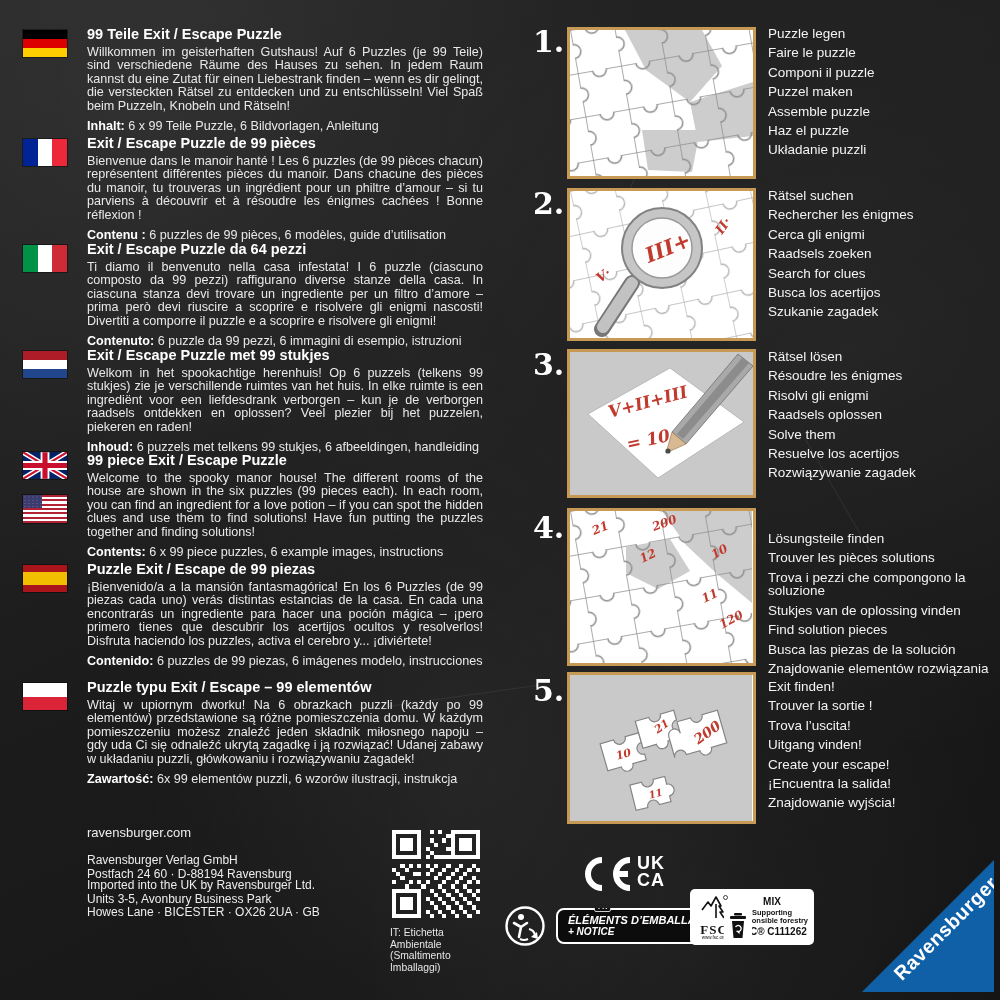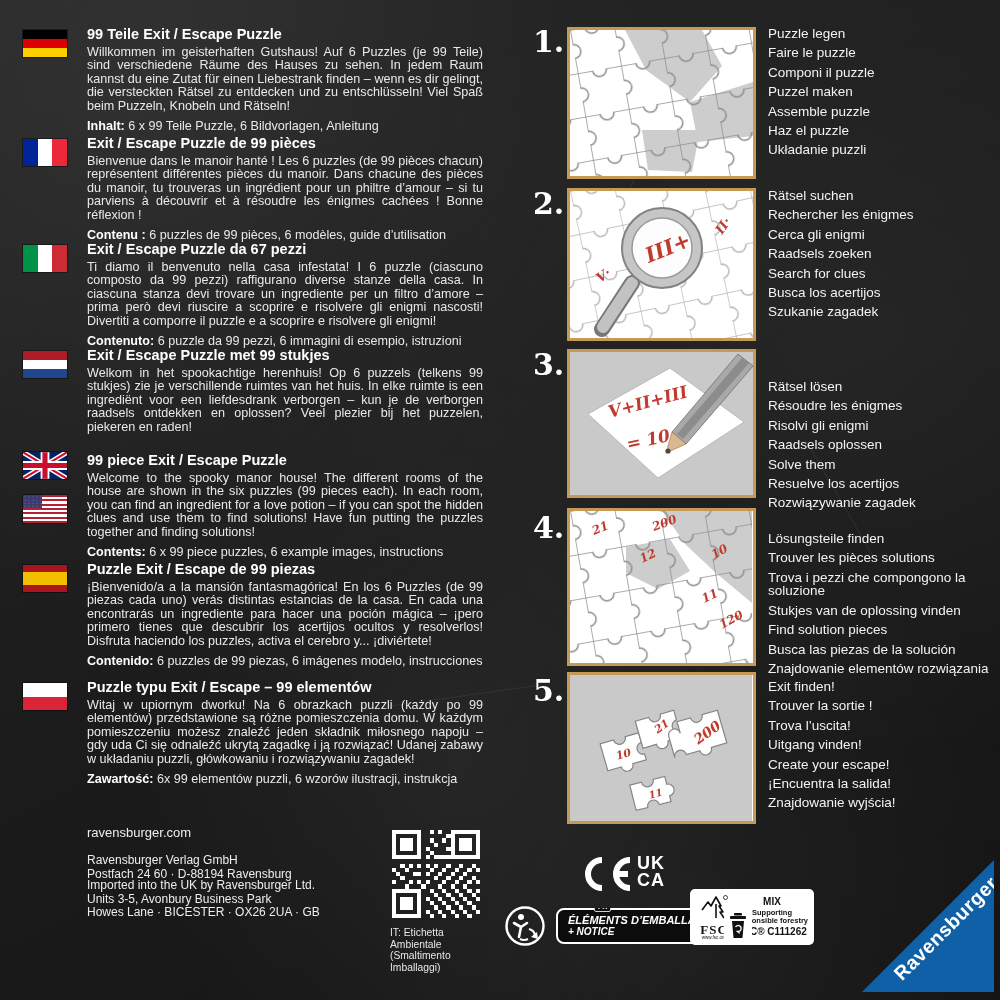--- a/index.html
+++ b/index.html
@@ -92,31 +92,32 @@
     <div class="sec-text">
       <p class="sec-title">Exit / Escape Puzzle de 99 pièces</p>
       <p class="sec-body">Bienvenue dans le manoir hanté ! Les 6 puzzles (de 99 pièces chacun) représentent différentes pièces du manoir. Dans chacune des pièces du manoir, tu trouveras un ingrédient pour un philtre d’amour – si tu parviens à découvrir et à résoudre les énigmes cachées ! Bonne réflexion !</p>
       <p class="sec-contents"><b>Contenu :</b> <span>6 puzzles de 99 pièces, 6 modèles, guide d’utilisation</span></p>
     </div>
   </div>
 
   <div class="lang-section" style="top:241px;">
     <div class="flag flag-it"></div>
     <div class="sec-text">
-      <p class="sec-title">Exit / Escape Puzzle da 67 pezzi</p>
+      <p class="sec-title">Exit / Escape Puzzle da 64 pezzi</p>
       <p class="sec-body">Ti diamo il benvenuto nella casa infestata! I 6 puzzle (ciascuno composto da 99 pezzi) raffigurano diverse stanze della casa. In ciascuna stanza devi trovare un ingrediente per un filtro d’amore – prima però devi riuscire a scoprire e risolvere gli enigmi nascosti! Divertiti a comporre il puzzle e a scoprire e risolvere gli enigmi!</p>
       <p class="sec-contents"><b>Contenuto:</b> <span>6 puzzle da 99 pezzi, 6 immagini di esempio, istruzioni</span></p>
     </div>
   </div>
 
   <div class="lang-section" style="top:347px;">
     <div class="flag flag-nl"></div>
     <div class="sec-text">
       <p class="sec-title">Exit / Escape Puzzle met 99 stukjes</p>
       <p class="sec-body">Welkom in het spookachtige herenhuis! Op 6 puzzels (telkens 99 stukjes) zie je verschillende ruimtes van het huis. In elke ruimte is een ingrediënt voor een liefdesdrank verborgen – kun je de verborgen raadsels ontdekken en oplossen? Veel plezier bij het puzzelen, piekeren en raden!</p>
+      <p class="sec-contents"><b>Inhoud:</b> <span>6 puzzels met telkens 99 stukjes, 6 afbeeldingen, handleiding</span></p>
     </div>
   </div>
 
   <div class="lang-section" style="top:452px;">
     <div class="flag" style="top:0;">
       <svg width="44" height="27" viewBox="0 0 60 36">
         <rect width="60" height="36" fill="#012169"></rect>
         <path d="M0,0 60,36 M60,0 0,36" stroke="#fff" stroke-width="7"></path>
         <path d="M0,0 60,36 M60,0 0,36" stroke="#C8102E" stroke-width="3"></path>
         <path d="M30,0 V36 M0,18 H60" stroke="#fff" stroke-width="12"></path>
@@ -253,21 +254,21 @@
   </div>
   <div class="step-labels" style="top:189px;">
     <span>Rätsel suchen</span>
     <span>Rechercher les énigmes</span>
     <span>Cerca gli enigmi</span>
     <span>Raadsels zoeken</span>
     <span>Search for clues</span>
     <span>Busca los acertijos</span>
     <span>Szukanie zagadek</span>
   </div>
-  <div class="step-labels" style="top:350px;margin-top:30px;">
+  <div class="step-labels" style="top:350px;">
     <span>Rätsel lösen</span>
     <span>Résoudre les énigmes</span>
     <span>Risolvi gli enigmi</span>
     <span>Raadsels oplossen</span>
     <span>Solve them</span>
     <span>Resuelve los acertijos</span>
     <span>Rozwiązywanie zagadek</span>
   </div>
   <div class="step-labels" style="top:532px;">
     <span>Lösungsteile finden</span>

